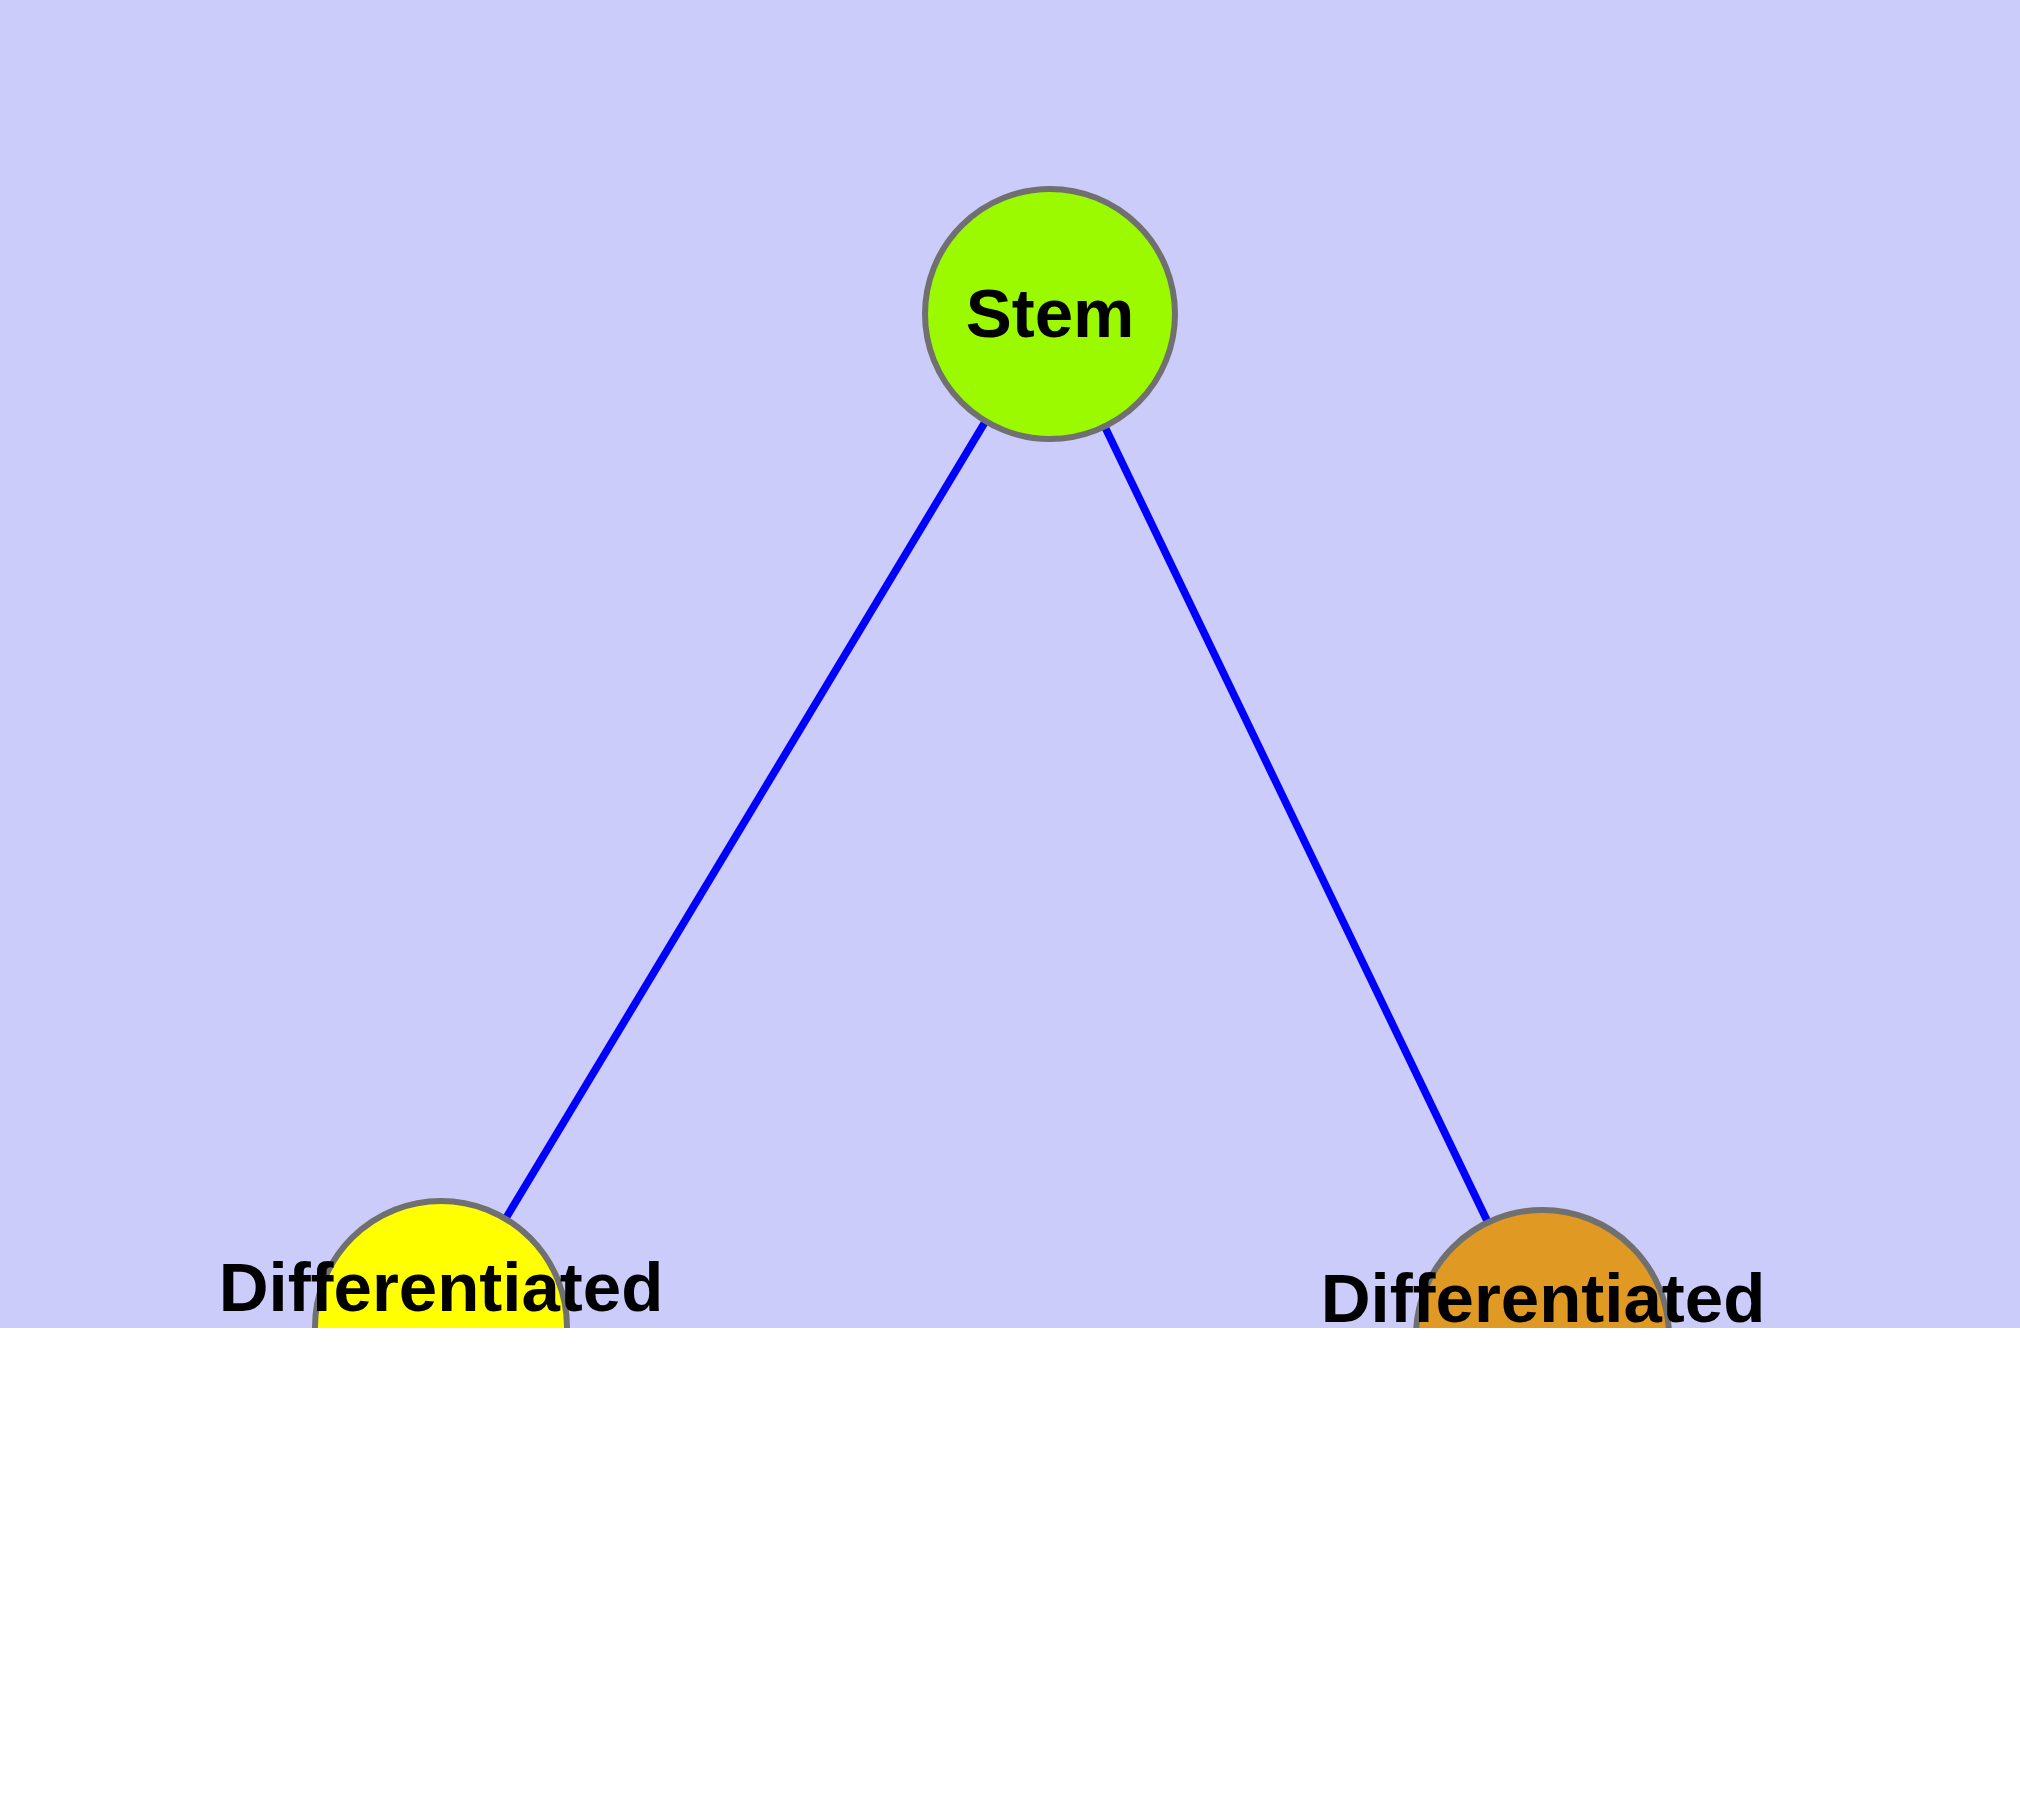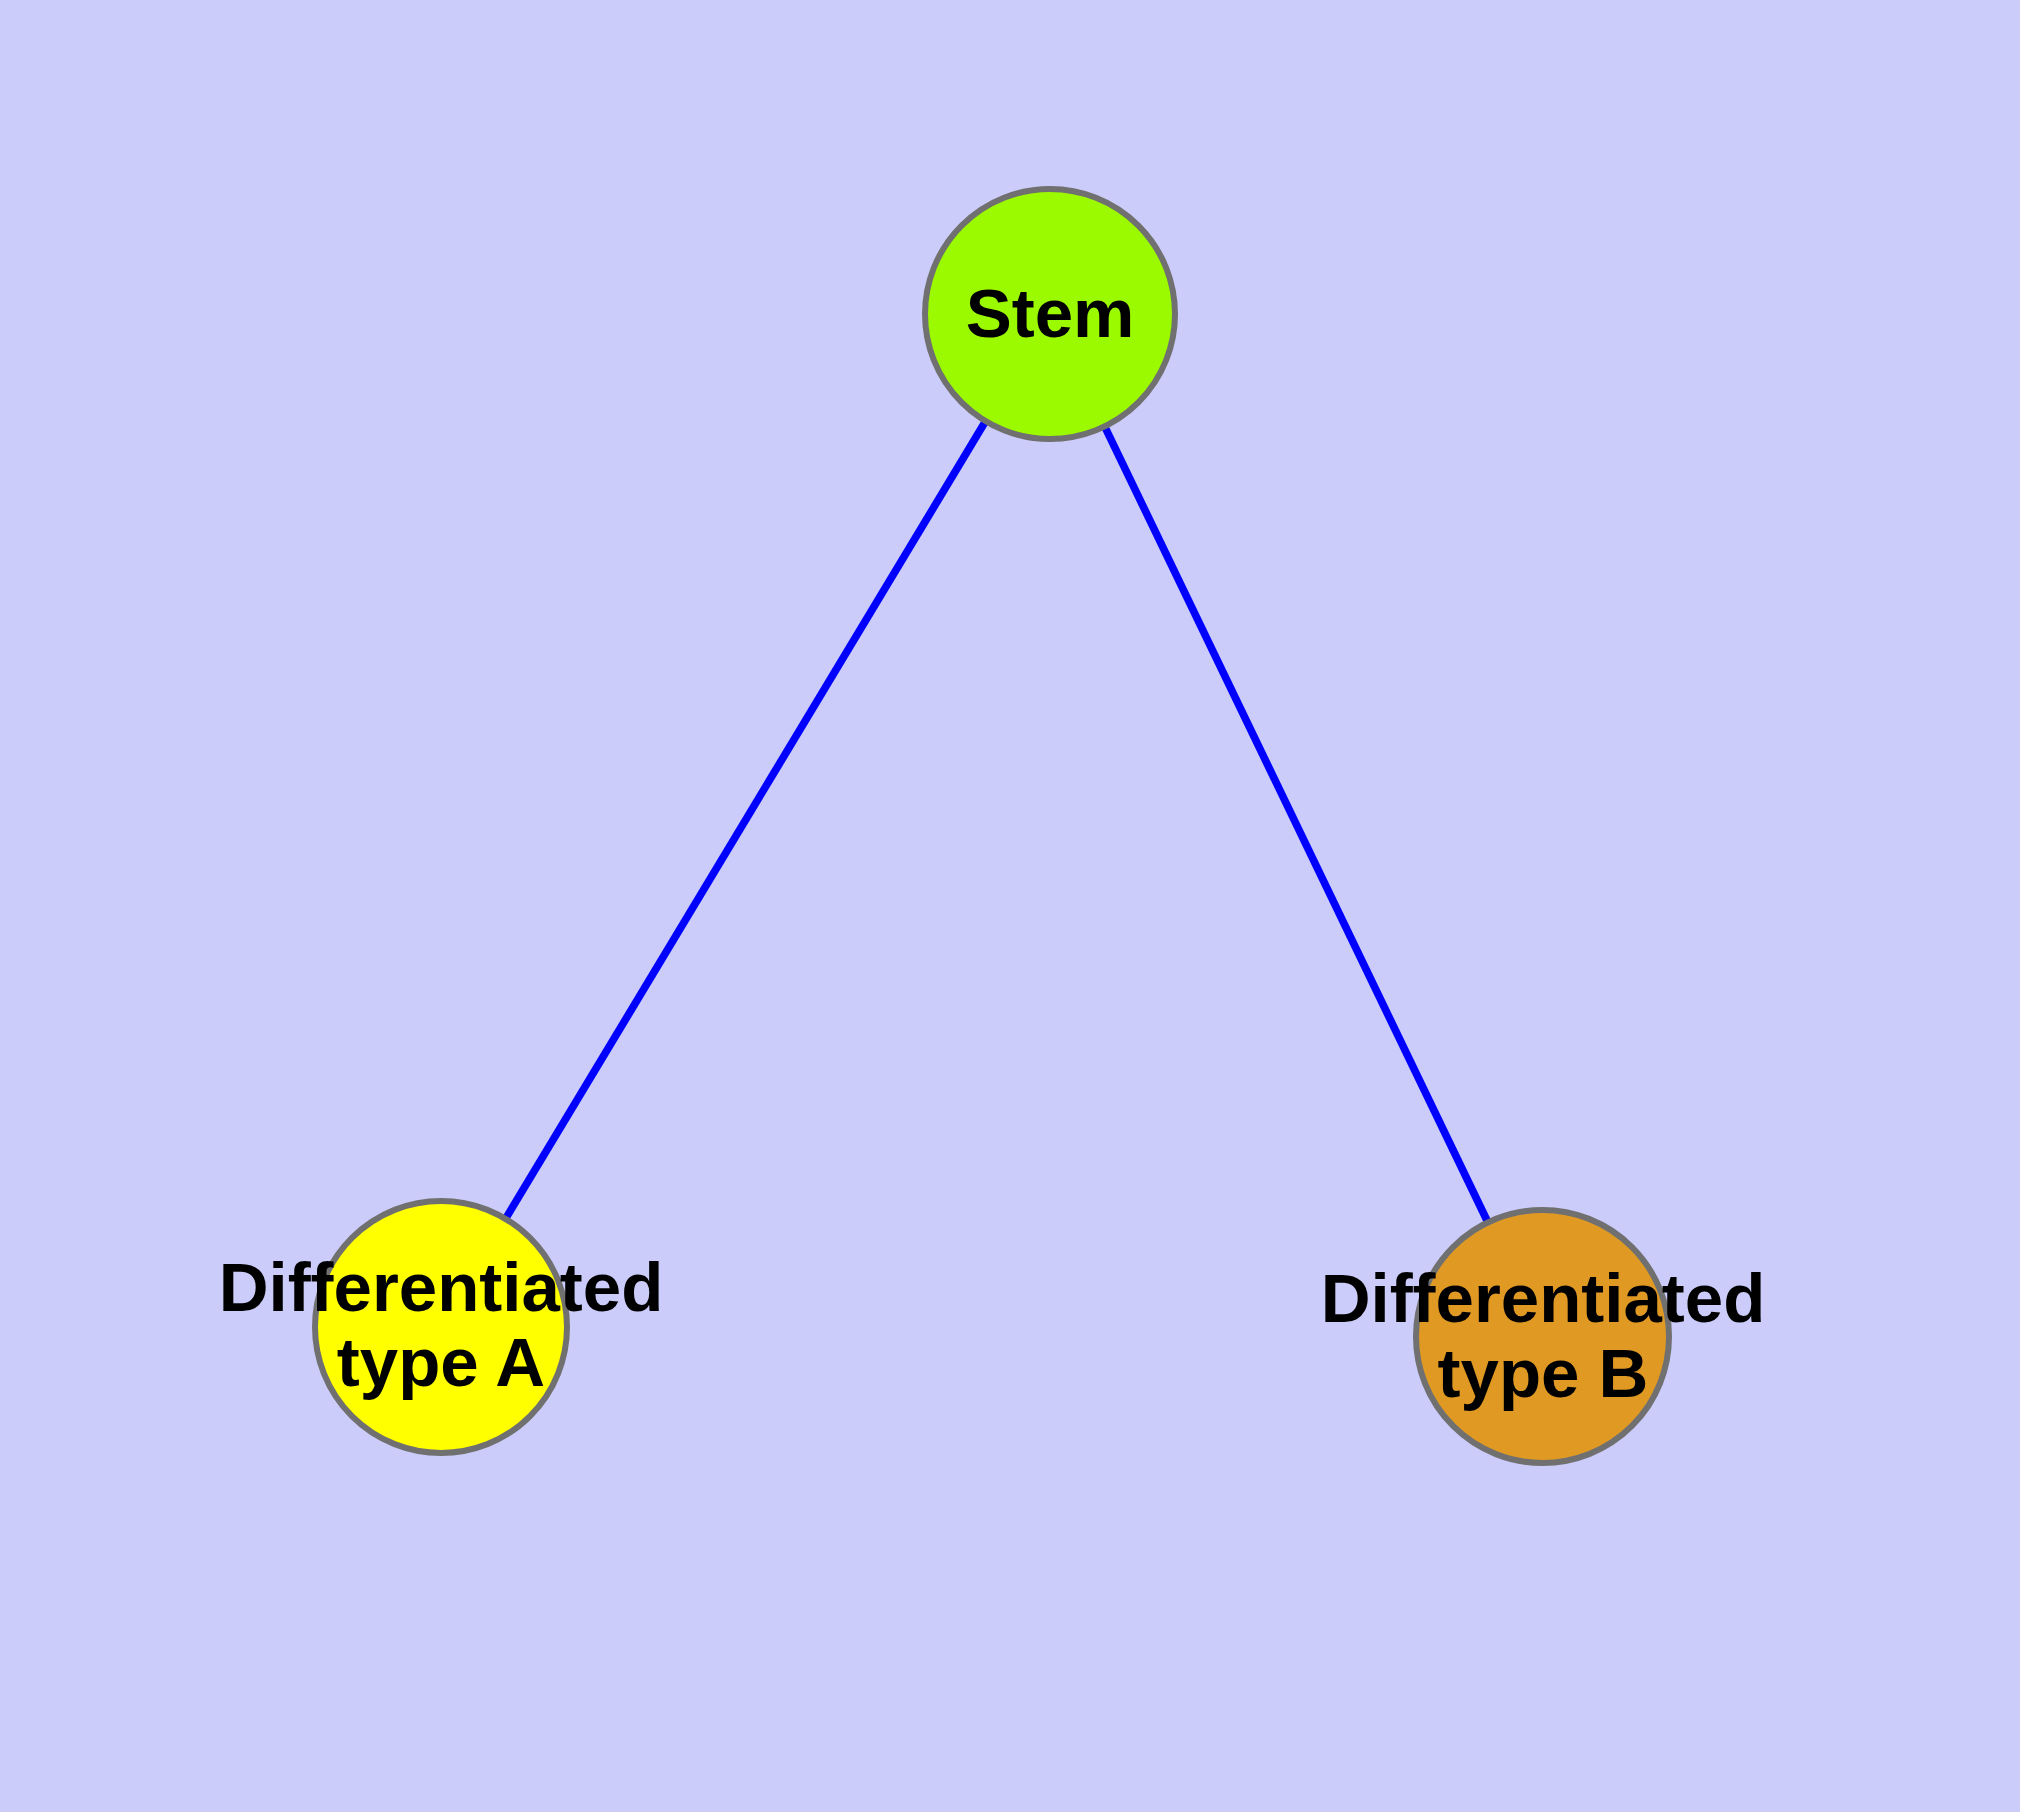--- a/index.html
+++ b/index.html
@@ -46,21 +46,21 @@
     line-height: 1.08;
     text-align: center;
     white-space: pre;
     transform: translate(-50%, -50%);
     -webkit-font-smoothing: antialiased;
   }
 </style>
 </head>
 <body style="width: 2021px; height: 1812px;">
 
-<div id="graph-canvas" style="width: 2021px; height: 1812px; background: rgb(204, 204, 250);">
+<div id="graph-canvas" style="width: 2021px; height: 1328px; background: rgb(204, 204, 250);">
 
   <svg id="edge-layer" viewBox="0 0 2384 2138" preserveAspectRatio="none" xmlns="http://www.w3.org/2000/svg" style="width: 2021px; height: 1812px;">
     <line x1="1163.2141745389567" y1="495.9583608149467" x2="596.3013752941115" y2="1438.1847795876727" stroke="#0000ff" stroke-width="9"></line>
     <line x1="1302.7576977709796" y1="502.4535993280077" x2="1755.3748505586668" y2="1442.7443108852167" stroke="#0000ff" stroke-width="9"></line>
   </svg>
 
   <div class="graph-node" style="left: 922px; top: 186px; width: 256px; height: 256px; background: rgb(155, 249, 0); border-color: rgb(112, 112, 112);"></div>
   <div class="graph-node" style="left: 312px; top: 1198px; width: 258px; height: 258px; background: rgb(255, 255, 0); border-color: rgb(112, 112, 112);"></div>
   <div class="graph-node" style="left: 1413px; top: 1207px; width: 259px; height: 259px; background: rgb(224, 154, 36); border-color: rgb(112, 112, 112);"></div>
 

